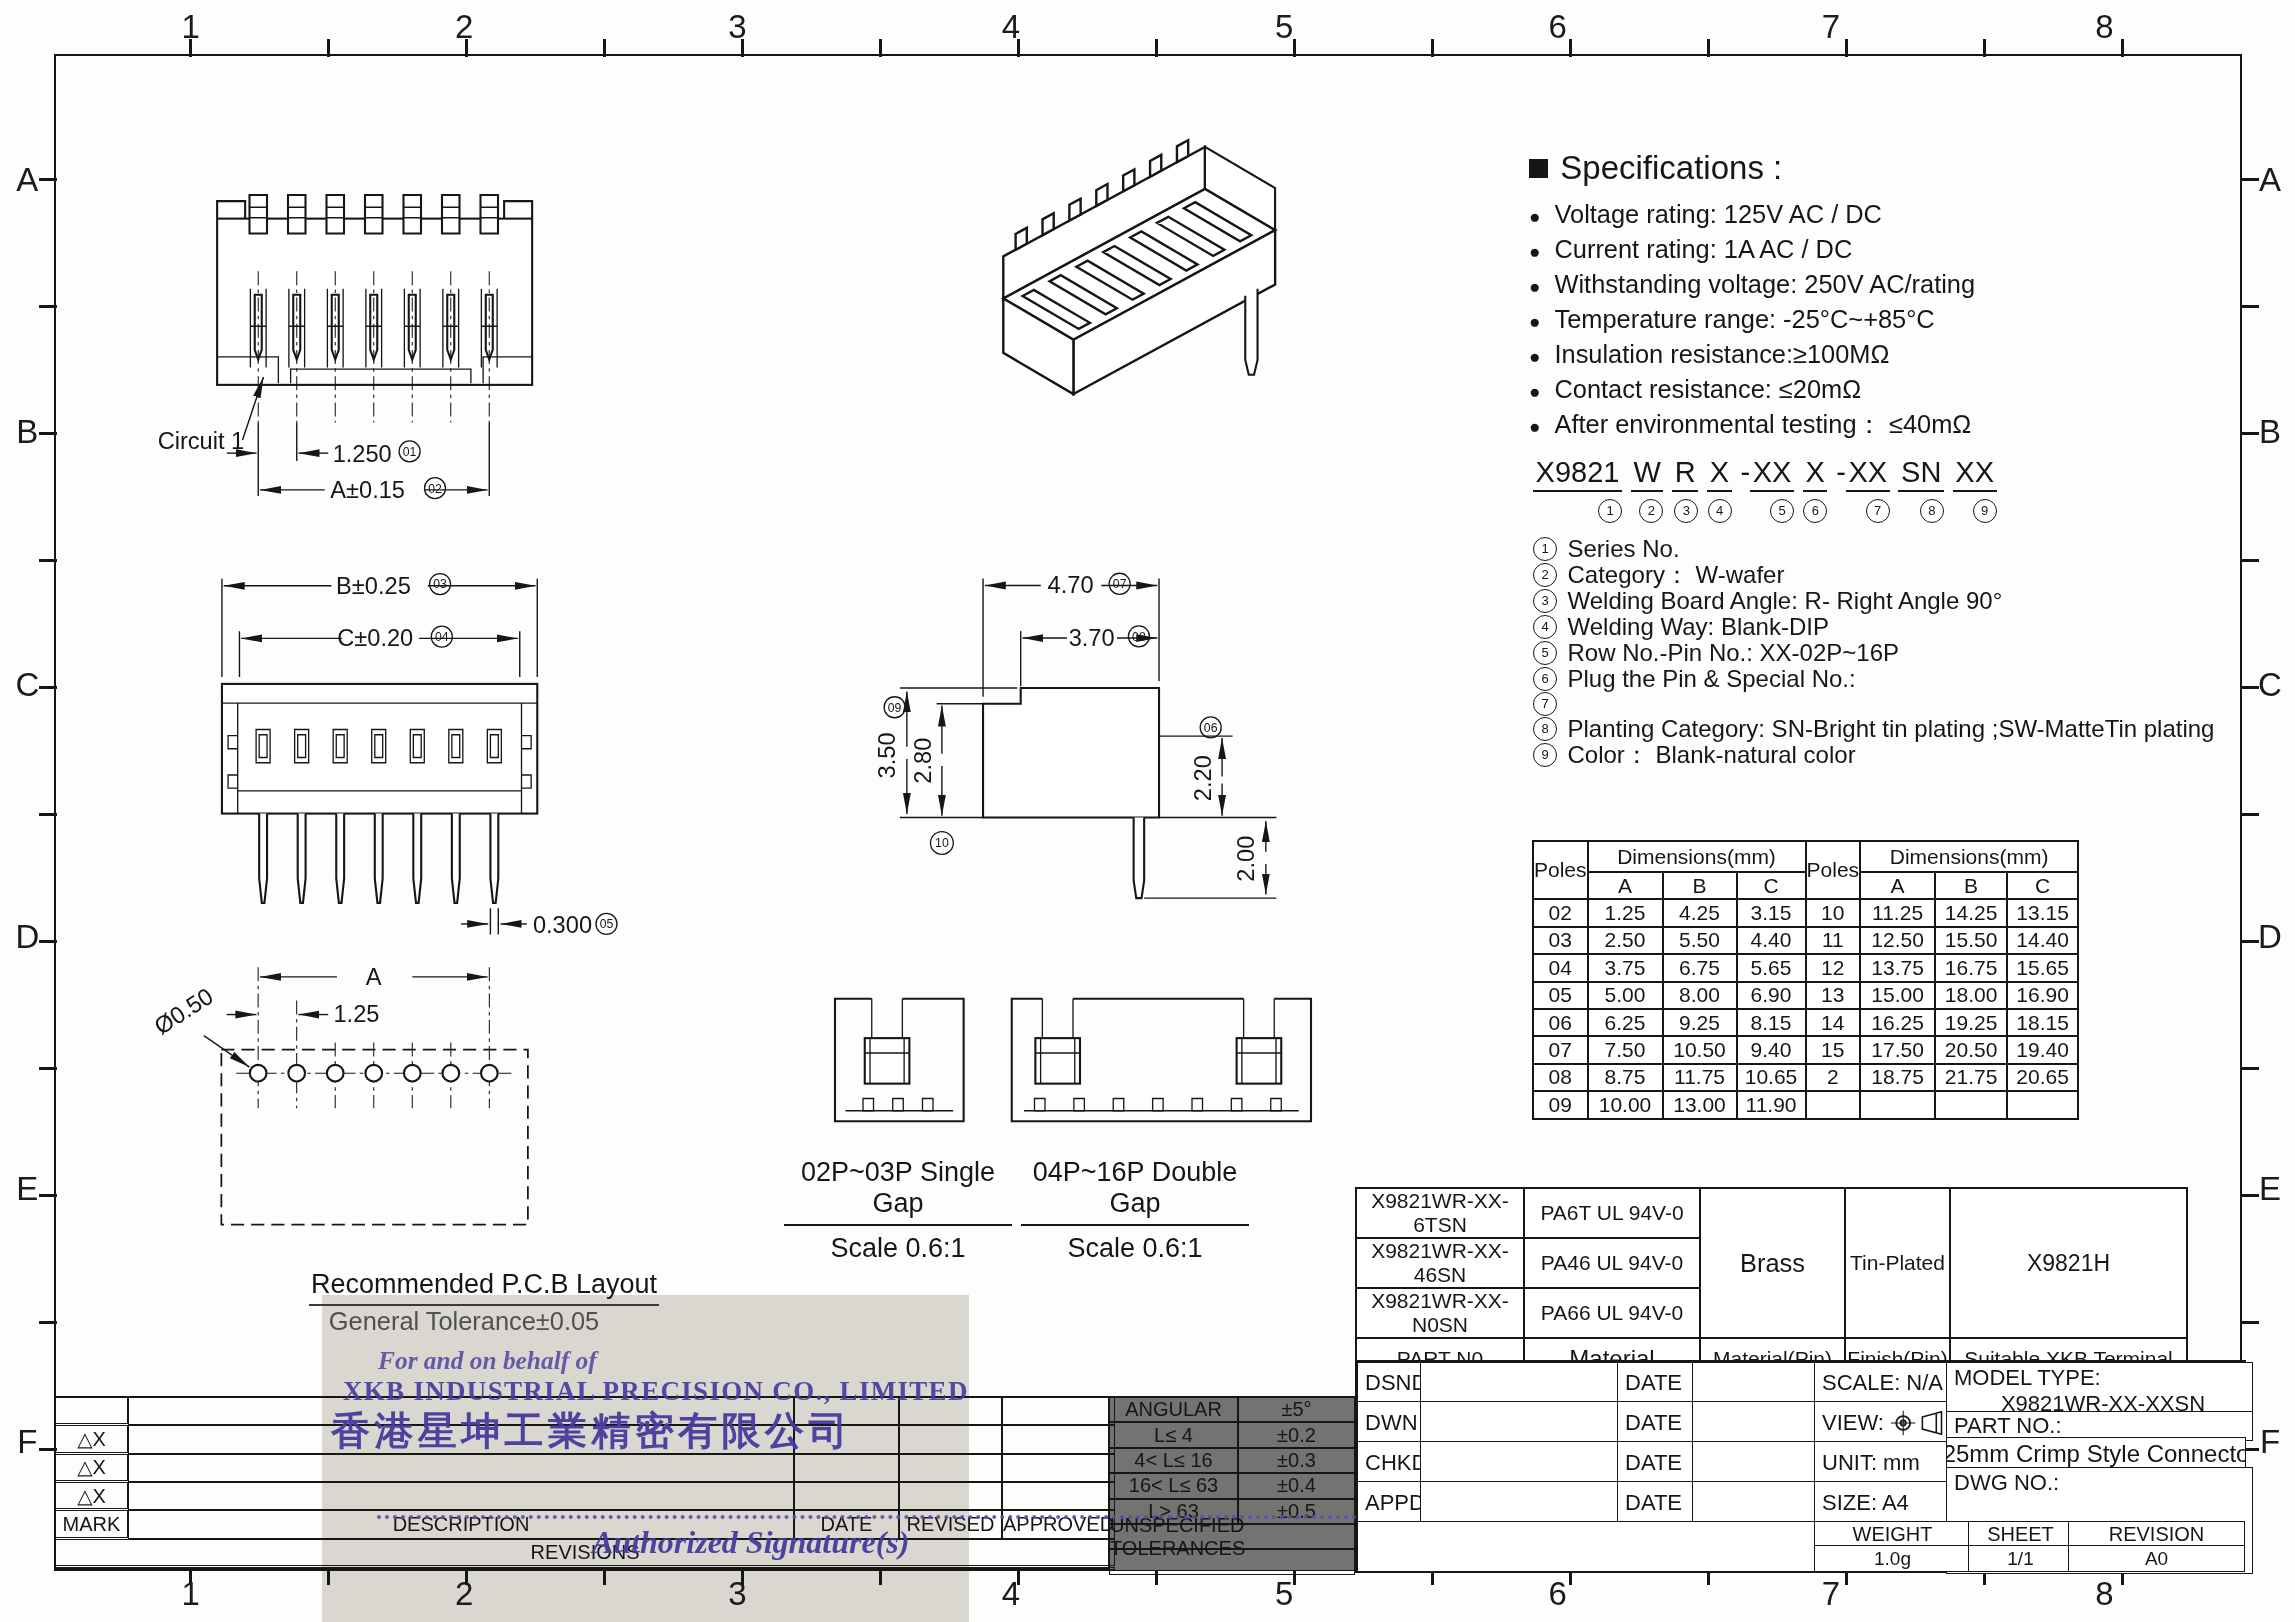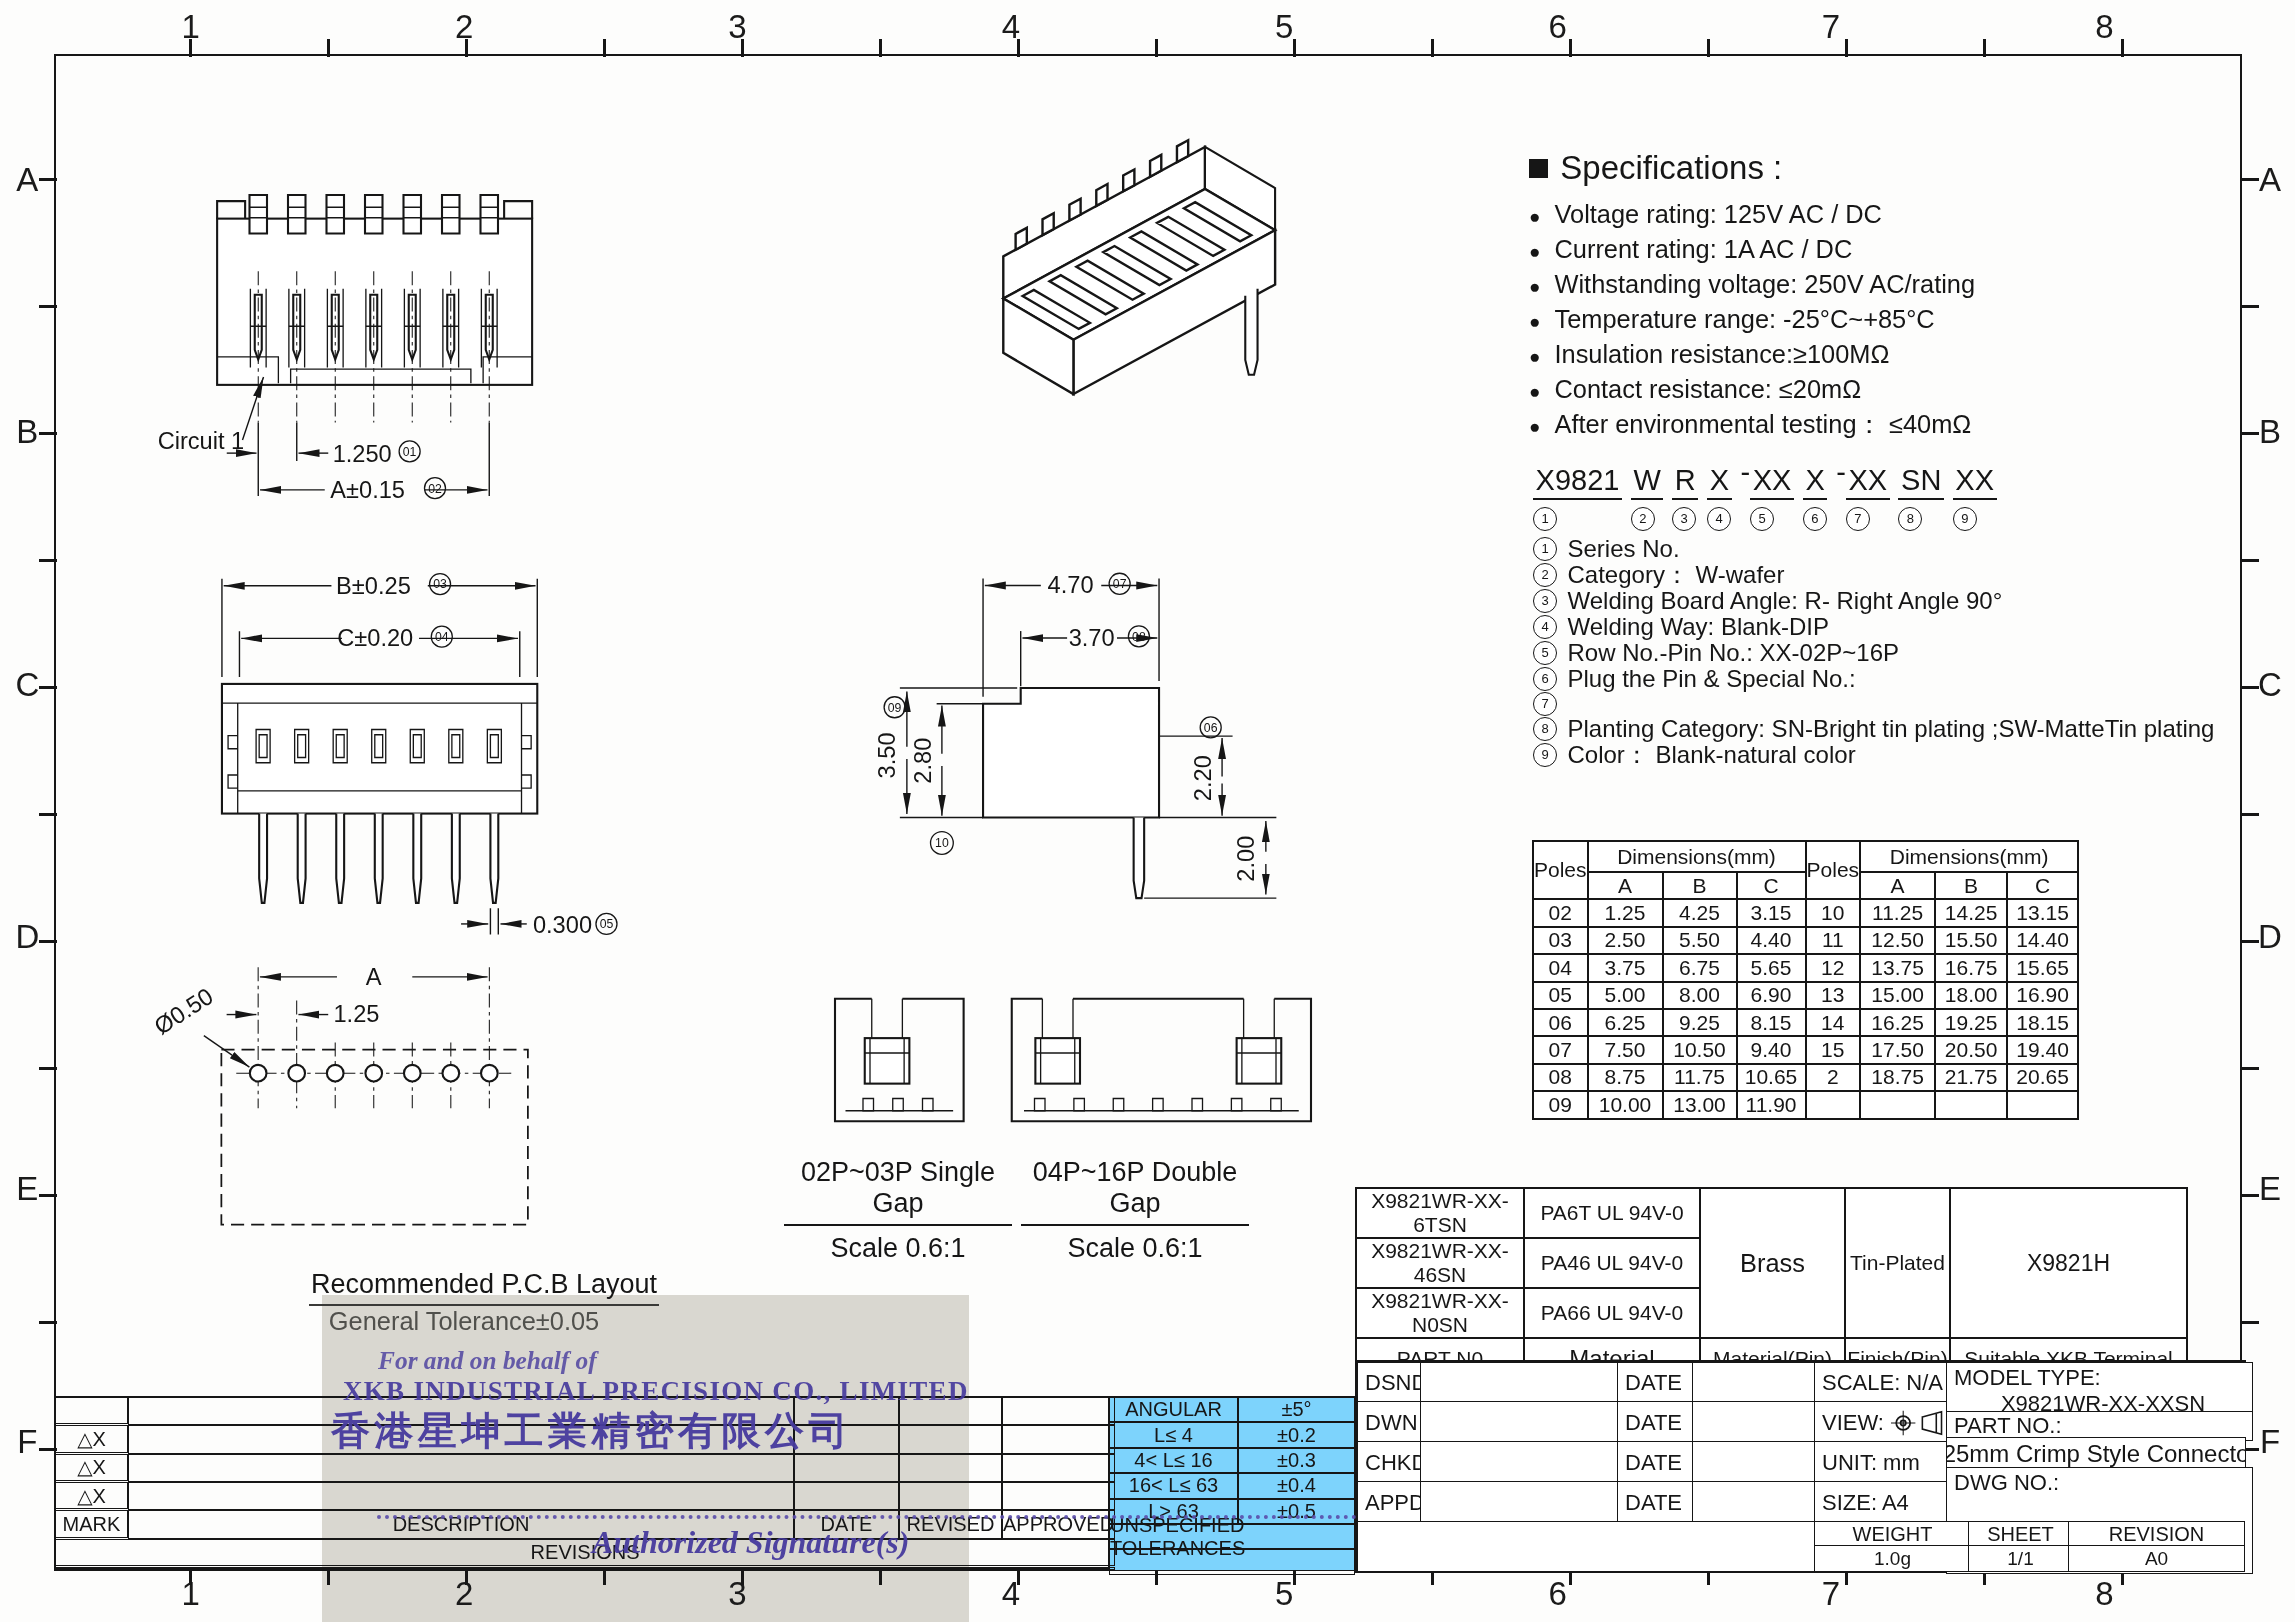--- a/index.html
+++ b/index.html
@@ -27,21 +27,21 @@
   .stampline{left:377px;top:1515px;width:980px;height:0;border-top:4.4px dotted #5a4daa;z-index:9;opacity:.9;}
   
   .specs{left:1529px;top:149px;width:692px;z-index:4;}
   .specs .title{font-size:33px;display:flex;align-items:center;gap:12.3px;margin-bottom:10.5px;}
   .specs .sq{width:19px;height:19px;background:#161616;display:inline-block;}
   .specs ul{list-style:none;margin:0;padding:0;}
   .specs li{font-size:25.4px;line-height:32px;display:flex;gap:14px;align-items:baseline;}
   .specs li .b{font-size:19px;}
   .code{left:1533px;top:456px;width:718px;z-index:4;}
   .code .row{display:flex;align-items:flex-start;}
-  .tok{display:inline-flex;flex-direction:column;align-items:flex-start;margin-right:8.8px;margin-top:8px;}
+  .tok{display:inline-flex;flex-direction:column;align-items:flex-end;margin-right:8.8px;}
   .tok .tt{font-size:29px;border-bottom:2.6px solid #161616;padding:0 2.6px 0.9px 2.6px;}
   .tokwrap{display:flex;align-items:flex-start;}
   .circ{display:inline-flex;width:22px;height:22px;border:1.8px solid #161616;border-radius:50%;
         align-items:center;justify-content:center;font-size:13px;margin-top:7px;background:#fff;flex:none;}
   .legend{left:1533px;top:536px;width:718px;z-index:4;}
   .legend .li{display:flex;align-items:center;gap:10.5px;font-size:24px;line-height:26px;}
   .legend .circ{margin-top:0;}
   
   table{border-collapse:collapse;z-index:4;background:#fff;}
   td{border:2.2px solid #161616;text-align:center;vertical-align:middle;font-size:21px;padding:0;}
@@ -49,21 +49,21 @@
   .dimtab td{height:25.4px;}
   .parttab{left:1355px;top:1187px;}
   .parttab td{height:39px;font-size:21px;}
   
   .tb{left:1355px;top:1360px;width:887px;height:209px;border:2.6px solid #161616;z-index:4;background:#fff;}
   .tb .c{position:absolute;border:1.8px solid #161616;display:flex;align-items:center;font-size:22px;
          justify-content:center;overflow:hidden;white-space:nowrap;background:#fff;}
   .tb .lft{justify-content:flex-start;padding-left:7px;}
   
   .tol{left:1108px;top:1396px;width:246px;height:173px;z-index:4;display:grid;
-       grid-template-columns:129px 1fr;grid-auto-rows:25.4px;background:#7dd3fc;border:1.8px solid #161616;}
+       grid-template-columns:129px 1fr;grid-auto-rows:25.4px;background:#737373;border:1.8px solid #161616;}
   .tol div{border:1.8px solid #161616;display:flex;align-items:center;justify-content:center;font-size:20px;}
   .tol .f{grid-column:1 / span 2;}
   .tol .e{grid-column:1 / span 2;border:1.8px solid #161616;}
   
   .rev{left:54px;top:1396px;width:1054px;height:173px;z-index:4;display:grid;
        grid-template-columns:73px 666px 105px 103px 1fr;background:transparent;border:1.8px solid #161616;}
   .rev div{border:1.8px solid #161616;display:flex;align-items:center;justify-content:center;font-size:20px;}
   .rev .sp{grid-column:1 / span 5;}
   
   .dlabel{z-index:5;text-align:center;}

